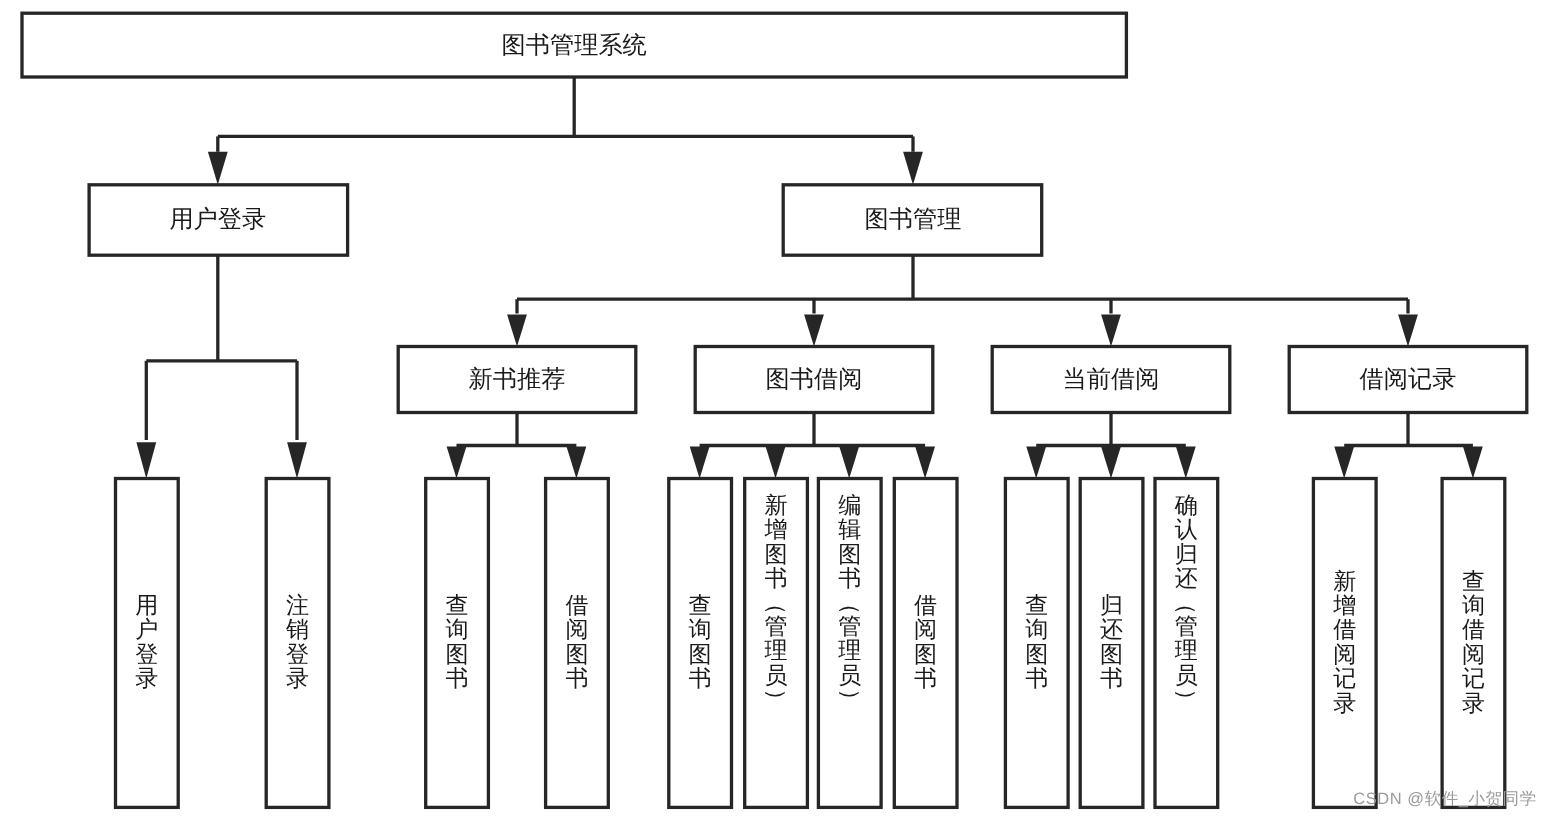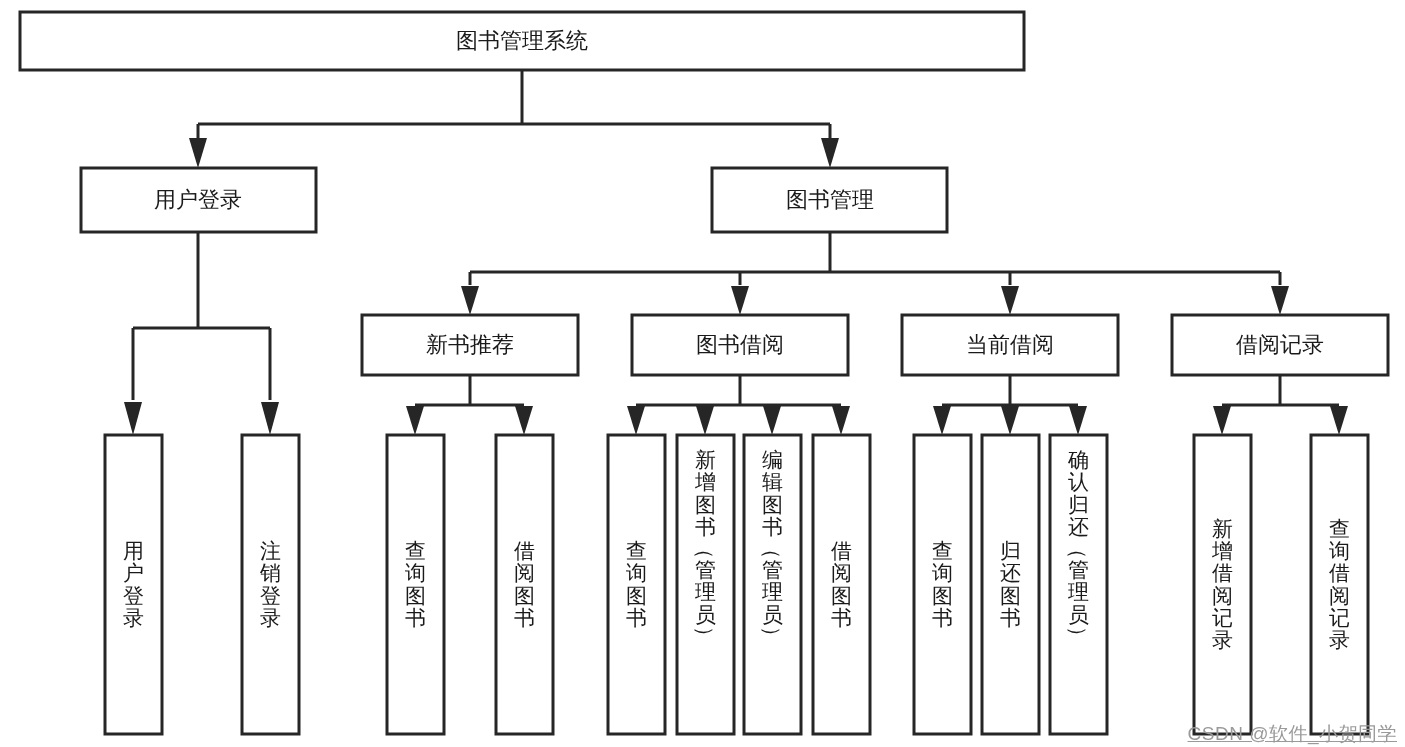--- a/index.html
+++ b/index.html
@@ -66,28 +66,27 @@
     display: block;
   }
   .leaf-label .rot {
     transform: rotate(90deg);
     display: block;
     line-height: 1.0;
   }
   .watermark {
     position: absolute;
     right: 8px;
-    bottom: 0;
-    font-family: "Liberation Sans", "DejaVu Sans", sans-serif;
-    font-size: 19px;
+    bottom: 11px;
+    font-family: "Liberation Sans", "DejaVu Sans", sans-serif;
+    font-size: 15px;
     color: #9a9a9a;
     letter-spacing: 0.5px;
     white-space: nowrap;
     user-select: none;
-    text-decoration: underline;
   }
 </style>
 </head>
 <body>
 
 <div id="diagram-root">
 
   <svg class="diagram-canvas" viewBox="0 0 1405 747">
 
     <path class="connector" d="M 522 70 L 522 124"></path>

